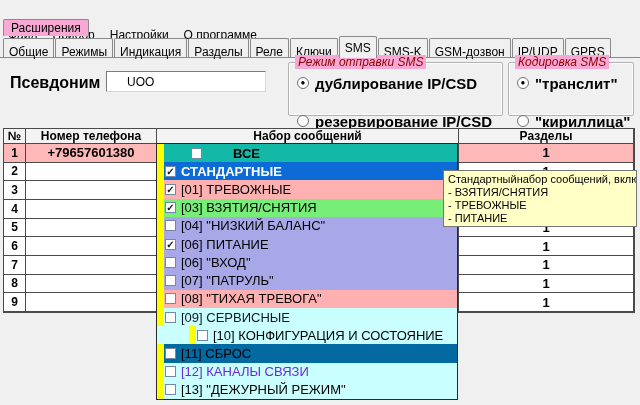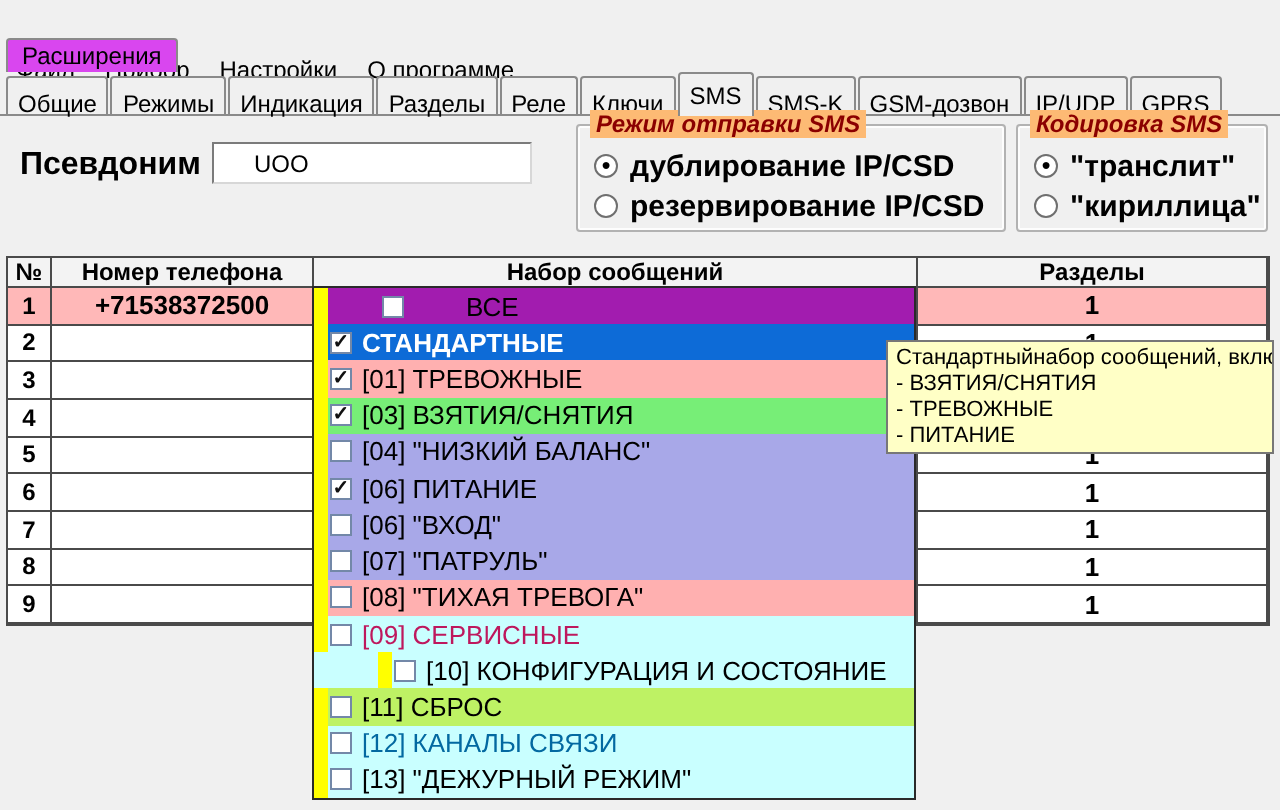--- a/index.html
+++ b/index.html
@@ -8,39 +8,39 @@
     background:#f0f0f0;
     font-family:"Liberation Sans", sans-serif;
     color:#000;
   }
   
   .menubar{position:absolute;left:0;top:0;width:640px;height:19px;
     display:flex;align-items:center;padding-left:8px;gap:15px;font-size:12px;box-sizing:border-box;margin-top:25px;}
   .menu-item{cursor:default;white-space:nowrap;}
   
   .outer-tab{position:absolute;left:3px;top:19px;height:17px;box-sizing:border-box;
-    font-size:12px;padding:1px 7px 0;background:#d946ef;
+    font-size:12px;padding:1px 7px 0;background:#f9a8d4;
     border:1px solid #8a8a8a;border-bottom:none;border-radius:2px 2px 0 0;}
   
   .tabstrip{position:absolute;left:0;top:36px;width:640px;height:22px;box-sizing:border-box;
     display:flex;align-items:flex-end;padding-left:3px;border-bottom:1px solid #8a8a8a;}
   .tab{font-size:12px;padding:6px 5px;background:#f0f0f0;height:19px;box-sizing:border-box;
     border:1px solid #8a8a8a;border-bottom:none;border-radius:2px 2px 0 0;margin-right:1px;white-space:nowrap;}
   .tab.active{height:22px;padding-top:4px;margin-bottom:-1px;position:relative;z-index:3;background:#f0f0f0;}
   
   .pseudonym-label{position:absolute;left:10px;top:74px;font-size:16px;font-weight:bold;}
   .pseudonym-input{position:absolute;left:106px;top:71px;width:118px;height:19px;
     border:1px solid #7b7b7b;border-right-color:#d7d7d7;border-bottom-color:#d7d7d7;
     background:#fff;font-family:"Liberation Sans",sans-serif;font-size:12px;padding:0 20px;}
   
   .groupbox{position:absolute;border:1px solid #b2b2b2;border-radius:2px;box-sizing:border-box;
     box-shadow:inset 0 0 0 1px #fdfdfd;}
-  .gb-title{position:absolute;top:-8px;left:6px;background:#fdba74;padding:0 3px;
-    font-size:12px;font-weight:bold;font-style:italic;white-space:nowrap;}
-  .radio-row{display:flex;align-items:center;gap:6px;margin-left:8px;height:20px;margin-top:0;}
+  .gb-title{position:absolute;top:-8px;left:6px;background:#f9a8d4;padding:0 3px;
+    font-size:12px;font-weight:normal;font-style:italic;white-space:nowrap;}
+  .radio-row{display:flex;align-items:center;gap:6px;margin-left:8px;height:20px;margin-top:18px;}
   .radio-row:first-of-type{margin-top:10px;}
   .radio{width:12px;height:12px;min-width:12px;border-radius:50%;border:1px solid #6f6f6f;background:#fff;
     display:flex;align-items:center;justify-content:center;font-size:8px;line-height:1;box-sizing:border-box;}
   .radio-label{font-weight:bold;font-size:15px;white-space:nowrap;}
   
   .table{position:absolute;left:3px;top:128px;width:630px;height:183px;box-sizing:content-box;
     display:grid;grid-template-columns:22px 131px 302px 175px;grid-template-rows:15px repeat(9,1fr);
     border:1px solid #4a4a4a;background:#fff;z-index:1;}
   .cell{border-right:1px solid #4a4a4a;border-bottom:1px solid #4a4a4a;box-sizing:border-box;
     display:flex;align-items:center;justify-content:center;overflow:hidden;background:#fff;}
@@ -116,21 +116,21 @@
   </div>
 </div>
 
 <div class="table">
   <div class="cell hdr">№</div>
   <div class="cell hdr">Номер телефона</div>
   <div class="cell hdr">Набор сообщений</div>
   <div class="cell hdr">Разделы</div>
 
   <div class="cell num" style="background: rgb(255, 184, 184);">1</div>
-  <div class="cell phone" style="background: rgb(255, 184, 184);">+71538372500</div>
+  <div class="cell phone" style="background: rgb(255, 184, 184);">+79657601380</div>
   <div class="cell msg"></div>
   <div class="cell sec" style="background: rgb(255, 184, 184);">1</div>
 
   <div class="cell num">2</div>
   <div class="cell phone"></div>
   <div class="cell msg"></div>
   <div class="cell sec">1</div>
 
   <div class="cell num">3</div>
   <div class="cell phone"></div>
@@ -162,21 +162,21 @@
   <div class="cell msg"></div>
   <div class="cell sec">1</div>
 
   <div class="cell num">9</div>
   <div class="cell phone"></div>
   <div class="cell msg"></div>
   <div class="cell sec">1</div>
 </div>
 
 <div class="dropdown">
-  <div class="dd-item" style="background: #a21caf; color: rgb(0, 0, 0); font-weight: normal; gap: 26px;">
+  <div class="dd-item" style="background: #14b8a6; color: rgb(0, 0, 0); font-weight: bold; gap: 26px;">
     <span class="dd-strip" style="background: rgb(255, 255, 0);"></span>
     <span class="dd-check"></span>
     <span class="dd-label">ВСЕ</span>
   </div>
   <div class="dd-item" style="background: rgb(13, 107, 215); color: rgb(255, 255, 255); font-weight: bold;">
     <span class="dd-strip" style="background: rgb(255, 255, 0);"></span>
     <span class="dd-check">✓</span>
     <span class="dd-label">СТАНДАРТНЫЕ</span>
   </div>
   <div class="dd-item" style="background: rgb(255, 176, 176); color: rgb(0, 0, 0); font-weight: normal;">
@@ -207,36 +207,36 @@
   <div class="dd-item" style="background: rgb(168, 168, 232); color: rgb(0, 0, 0); font-weight: normal;">
     <span class="dd-strip" style="background: rgb(255, 255, 0);"></span>
     <span class="dd-check"></span>
     <span class="dd-label">[07] "ПАТРУЛЬ"</span>
   </div>
   <div class="dd-item" style="background: rgb(255, 176, 176); color: rgb(0, 0, 0); font-weight: normal;">
     <span class="dd-strip" style="background: rgb(255, 255, 0);"></span>
     <span class="dd-check"></span>
     <span class="dd-label">[08] "ТИХАЯ ТРЕВОГА"</span>
   </div>
-  <div class="dd-item" style="background: rgb(201, 255, 255); color: #be185d; font-weight: normal;">
+  <div class="dd-item" style="background: rgb(201, 255, 255); color: #0f172a; font-weight: normal;">
     <span class="dd-strip" style="background: rgb(255, 255, 0);"></span>
     <span class="dd-check"></span>
     <span class="dd-label">[09] СЕРВИСНЫЕ</span>
   </div>
   <div class="dd-item" style="background: rgb(201, 255, 255); color: rgb(0, 0, 0); font-weight: normal; padding-left: 32px;">
     <span class="dd-strip" style="background: rgb(255, 255, 0);"></span>
     <span class="dd-check"></span>
     <span class="dd-label">[10] КОНФИГУРАЦИЯ И СОСТОЯНИЕ</span>
   </div>
-  <div class="dd-item" style="background: #bef264; color: rgb(0, 0, 0); font-weight: normal; text-align: center;">
+  <div class="dd-item" style="background: #0369a1; color: rgb(0, 0, 0); font-weight: normal; text-align: center;">
     <span class="dd-strip" style="background: rgb(255, 255, 0);"></span>
     <span class="dd-check"></span>
     <span class="dd-label">[11] СБРОС</span>
   </div>
-  <div class="dd-item" style="background: rgb(201, 255, 255); color: #0369a1; font-weight: normal;">
+  <div class="dd-item" style="background: rgb(201, 255, 255); color: #6d28d9; font-weight: normal;">
     <span class="dd-strip" style="background: rgb(255, 255, 0);"></span>
     <span class="dd-check"></span>
     <span class="dd-label">[12] КАНАЛЫ СВЯЗИ</span>
   </div>
   <div class="dd-item" style="background: rgb(201, 255, 255); color: rgb(0, 0, 0); font-weight: normal;">
     <span class="dd-strip" style="background: rgb(255, 255, 0);"></span>
     <span class="dd-check"></span>
     <span class="dd-label">[13] "ДЕЖУРНЫЙ РЕЖИМ"</span>
   </div>
 </div>

